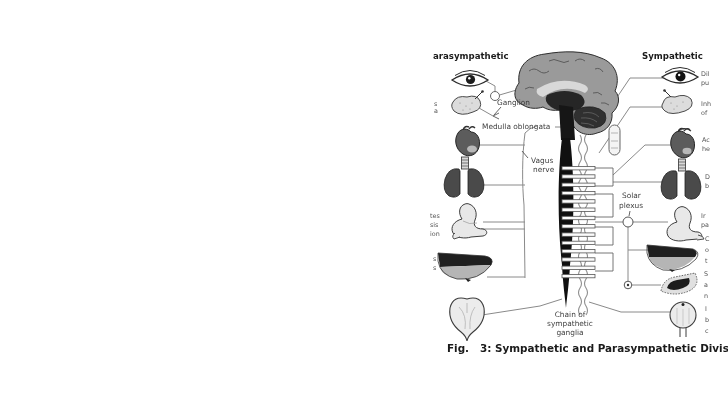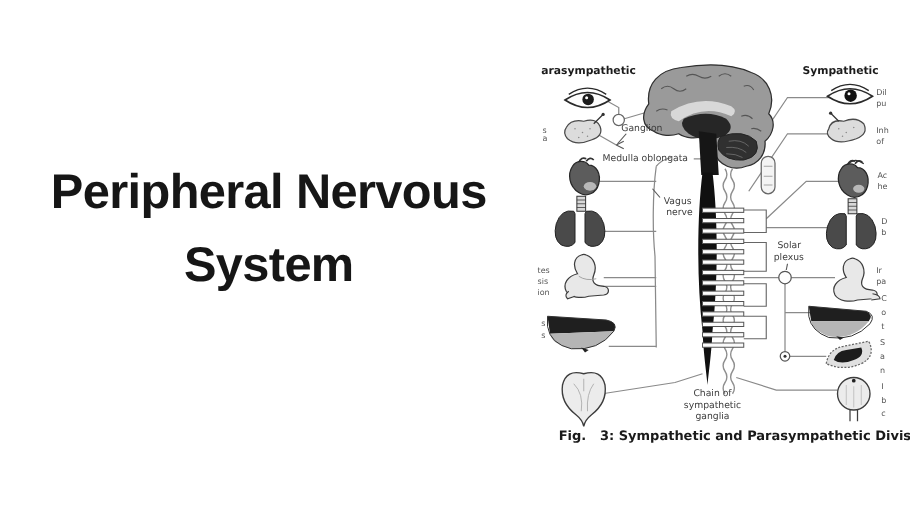--- a/index.html
+++ b/index.html
@@ -17,24 +17,20 @@
   .division{font-size:8.6px;font-weight:bold;fill:#1b1b1b;}
   .lbl{font-size:7.4px;fill:#3d3d3d;}
   .frag{font-size:6.4px;fill:#555;}
   .cap{font-size:10.4px;font-weight:bold;fill:#1a1a1a;}
 </style>
 </head>
 <body>
 
 <div class="page">
 
-  <div class="title-block">
-    <div>Peripheral Nervous</div>
-    <div>System</div>
-  </div>
 
   <div class="diagram">
     <svg width="323" height="322" viewBox="0 0 323 322">
 
       <text class="division" x="8" y="14">arasympathetic</text>
       <text class="division" x="217" y="14">Sympathetic</text>
 
       <g stroke="#8a8a8a" stroke-width="1" fill="none">
         <path d="M61,36 L70,41 L70,46.5"></path>
         <path d="M74.5,50 L95,44"></path>

